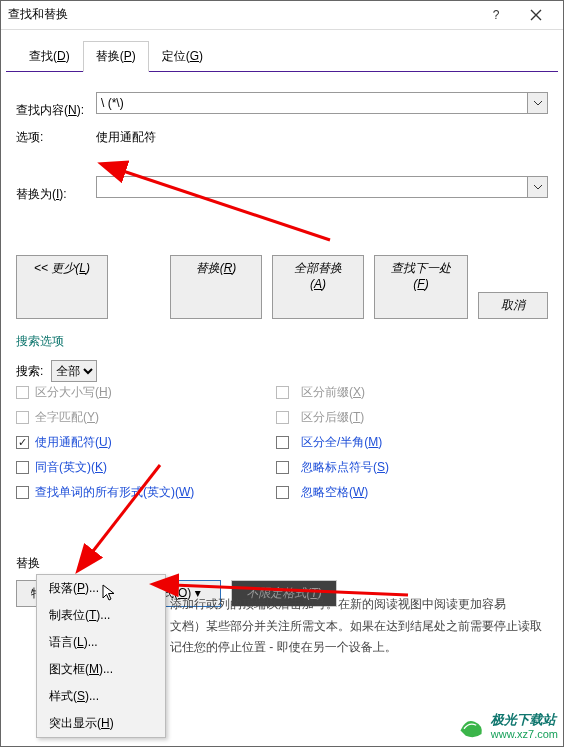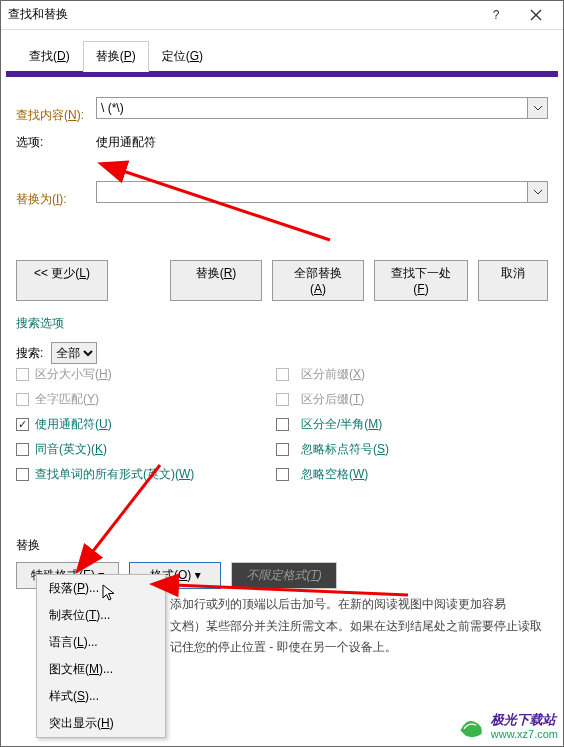--- a/index.html
+++ b/index.html
@@ -3,59 +3,59 @@
 <meta charset="utf-8">
 <style>
 * { box-sizing: border-box; margin: 0; padding: 0; font-family: "Microsoft YaHei", SimSun, Arial, sans-serif; font-size: 12px; }
 body { background: #fff; width: 564px; height: 747px; position: relative; overflow: hidden; }
 
 .titlebar { height: 30px; display: flex; align-items: center; padding: 0 8px; border-bottom: 1px solid #ddd; }
 .titlebar .title { flex: 1; color: #000; font-size: 12px; }
 .titlebar .btn { width: 40px; height: 30px; display: flex; align-items: center; justify-content: center; color: #333; }
 .titlebar .btn svg { width: 12px; height: 12px; }
 
-.tabs { display: flex; padding: 6px 10px 0 10px; border-bottom: 6px solid #4c1d95; margin: 4px 6px 0 6px; }
+.tabs { display: flex; padding: 6px 10px 0 10px; border-bottom: 1px solid #4c1d95; margin: 4px 6px 0 6px; }
 .tab { padding: 6px 12px; border: 1px solid transparent; border-bottom: none; cursor: pointer; position: relative; top: 1px; }
 .tab.active { border-color: #ccc; background: #fff; border-bottom: 1px solid #fff; }
 .tab .ul { text-decoration: underline; }
 
 .content { padding: 14px 16px 10px 16px; }
 
 .row { display: flex; align-items: center; margin-bottom: 10px; }
-.row .label { width: 80px; color: #a16207; margin-top: 16px; }
+.row .label { width: 80px; color: #000000; margin-top: 16px; }
 .row .label .ul { text-decoration: underline; }
 .row .field { flex: 1; position: relative; }
 .combo { display: flex; }
 .combo input { flex: 1; height: 22px; border: 1px solid #999; padding: 0 4px; }
 .combo .drop { width: 20px; height: 22px; border: 1px solid #999; border-left: none; display: flex; align-items: center; justify-content: center; background: #eee; }
 .combo .drop svg { width: 8px; height: 8px; }
 .opt-row { display: flex; margin-top: 4px; margin-bottom: 24px; }
 .opt-row .label2 { width: 80px; color: #000; }
 .opt-row .val { color: #000; }
 
 .btnrow { display: flex; gap: 10px; margin: 16px 0 14px 0; }
 .btn-std { border: 1px solid #999; background: #eee; padding: 4px 14px; min-width: 92px; text-align: center; cursor: pointer; }
-.btn-std.small { min-width: 70px; }
+.btn-std.small { min-width: 70px; margin-top: 37px; }
 .btn-std .ul { text-decoration: underline; }
 .btn-std.disabled { color: #999; border-color: #ccc; background: #404040; font-style: italic; }
 
 .section-title { margin: 4px 0 10px 0; color: #0f766e; }
 
 .search-row { display: flex; align-items: center; margin-bottom: 2px; }
 .search-row .lbl { margin-right: 8px; }
 .search-row select { height: 22px; border: 1px solid #999; }
 
 .check-grid { display: flex; flex-direction: column; gap: 8px; }
 .check-line { display: flex; }
 .check-line .col { width: 260px; display: flex; align-items: center; gap: 6px; }
 .check-line .col2 { flex: 1; display: flex; align-items: center; gap: 12px; }
 .checkbox { width: 13px; height: 13px; border: 1px solid #777; display: inline-flex; align-items: center; justify-content: center; font-size: 10px; }
 .checkbox.checked::after { content: "✓"; color: #222; font-size: 11px; line-height: 1; }
 .checkbox.disabled { border-color: #bbb; }
-.chk-label { color: #0f766e; }
+.chk-label { color: #1d4ed8; }
 .chk-label.disabled { color: #999; }
 .chk-label .ul { text-decoration: underline; }
 
 .replace-sec { margin-top: 54px; }
 .replace-sec .sec-title { margin-bottom: 8px; }
 .btnrow2 { display: flex; gap: 10px; margin-bottom: 10px; }
 
 .menu { position: absolute; left: 36px; top: 574px; width: 130px; background: #f2f2f2; border: 1px solid #bbb; box-shadow: 2px 2px 4px rgba(0,0,0,0.2); }
 .menu .item { padding: 5px 12px; cursor: pointer; }
 .menu .item.hover { background: #c9def5; }
@@ -65,21 +65,21 @@
 .cursor svg { width: 18px; height: 18px; }
 
 .bg-text { position: absolute; left: 170px; top: 594px; right: 10px; color: #444; font-size: 12px; line-height: 1.8; }
 
 .arrow { position: absolute; pointer-events: none; }
 .arrow svg { overflow: visible; }
 
 .watermark { position: absolute; right: 6px; bottom: 6px; display: flex; align-items: center; gap: 6px; }
 .watermark .logo { width: 28px; height: 28px; }
 .watermark .txt { display: flex; flex-direction: column; line-height: 1.2; }
-.watermark .txt .t1 { color: #4c1d95; font-weight: bold; font-size: 13px; font-style: italic; }
+.watermark .txt .t1 { color: #0f766e; font-weight: bold; font-size: 13px; font-style: italic; }
 .watermark .txt .t2 { color: #17a05a; font-size: 11px; }
 
 .border-outer { position: absolute; inset: 0; border: 1px solid #666; pointer-events: none; }
 </style>
 </head>
 <body>
 
 <div class="titlebar">
   <span class="title">查找和替换</span>
   <div class="btn">?</div>
@@ -120,21 +120,21 @@
     <div class="field combo">
       <input type="text" value="" style="">
       <div class="drop">
         <svg viewBox="0 0 8 8">
             <path d="M0 2 L4 6 L8 2" stroke="#333" fill="none"></path>
           </svg>
       </div>
     </div>
   </div>
 
-  <div class="btnrow" style="margin-top:52px; justify-content:flex-start;">
+  <div class="btnrow" style="margin-top:52px; justify-content:flex-start;font-style:italic;">
     <div class="btn-std">&lt;&lt; 更少(<span class="ul">L</span>)</div>
     <div style="flex:0 0 42px;"></div>
     <div class="btn-std">替换(<span class="ul">R</span>)</div>
     <div class="btn-std">全部替换(<span class="ul">A</span>)</div>
     <div class="btn-std">查找下一处(<span class="ul">F</span>)</div>
     <div class="btn-std small">取消</div>
   </div>
 
   <div class="section-title">搜索选项</div>
 

